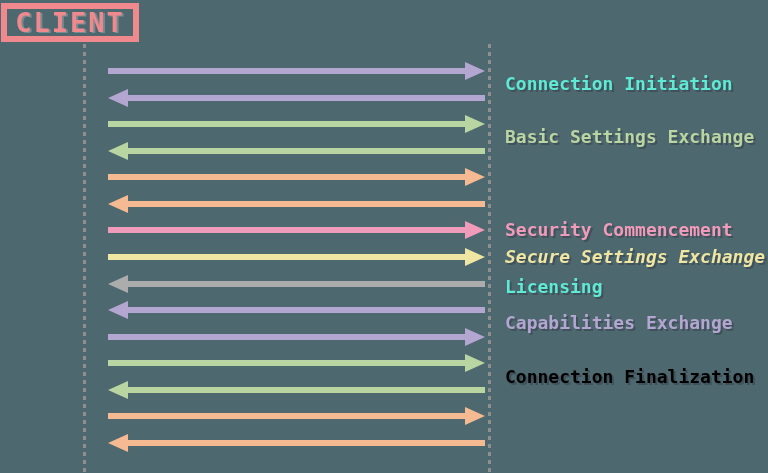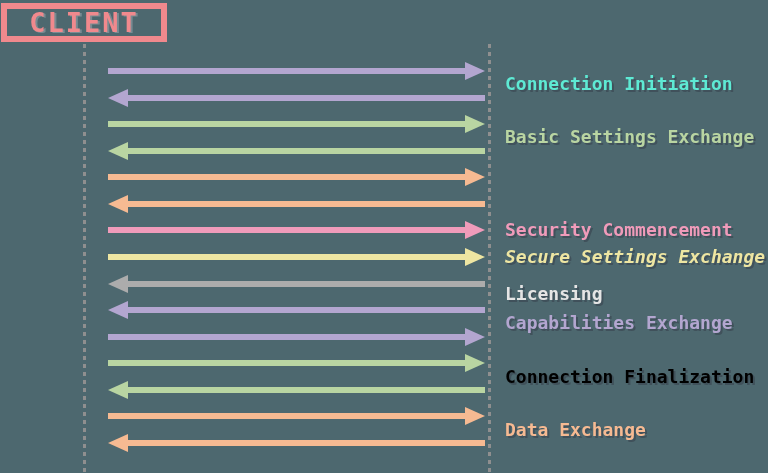--- a/index.html
+++ b/index.html
@@ -33,21 +33,21 @@
     position:absolute;left:505px;transform:translateY(-50%);
     font-weight:bold;font-size:18px;line-height:1;white-space:nowrap;
     text-shadow:2px 2px 0 rgba(40,40,55,0.35);
   }
 </style>
 </head>
 <body style="background: rgb(77, 104, 111);">
 
 <div id="stage">
 
-  <div class="actor-box" id="client-box" style="left: 1px; top: 3px; width: 166px; height: 39px; border: 6px solid rgb(240, 137, 141); color: rgb(240, 137, 141);">
+  <div class="actor-box" id="client-box" style="left: 1px; top: 3px; width: 138px; height: 39px; border: 6px solid rgb(240, 137, 141); color: rgb(240, 137, 141);">
     <span>CLIENT</span>
   </div>
 
 
   <div class="lifeline" id="client-lifeline" style="left: 83px; background: repeating-linear-gradient(rgb(143, 143, 143) 0px, rgb(143, 143, 143) 4px, transparent 4px, transparent 8px);"></div>
 
   <div class="lifeline" id="server-lifeline" style="left: 488px; background: repeating-linear-gradient(rgb(143, 143, 143) 0px, rgb(143, 143, 143) 4px, transparent 4px, transparent 8px);"></div>
 
 <div class="arrow right" style="top: 62px;">
       <div class="body" style="background: rgb(179, 166, 208);"></div>
@@ -82,21 +82,21 @@
     <div class="phase-label" style="top: 230.42px; color: rgb(240, 155, 186);">Security Commencement</div>
     <div class="arrow right" style="top: 247.99px;">
       <div class="body" style="background: rgb(238, 230, 162);"></div>
       <div class="head" style="border-left-color: rgb(238, 230, 162);"></div>
     </div>
     <div class="phase-label" style="top: 256.99px; color: rgb(238, 230, 162); font-style: italic;">Secure Settings Exchange</div>
     <div class="arrow left" style="top: 274.56px;">
       <div class="head" style="border-right-color: rgb(172, 172, 172);"></div>
       <div class="body" style="background: rgb(172, 172, 172);"></div>
     </div>
-    <div class="phase-label" style="top: 294px; color: #e5e5e5; text-align: center;">Licensing</div>
+    <div class="phase-label" style="top: 287px; color: #5eead4; text-align: center;">Licensing</div>
     <div class="arrow left" style="top: 301.13px;">
       <div class="head" style="border-right-color: rgb(179, 166, 208);"></div>
       <div class="body" style="background: rgb(179, 166, 208);"></div>
     </div>
     <div class="arrow right" style="top: 327.7px;">
       <div class="body" style="background: rgb(179, 166, 208);"></div>
       <div class="head" style="border-left-color: rgb(179, 166, 208);"></div>
     </div>
     <div class="phase-label" style="top: 323.415px; color: rgb(179, 166, 208);">Capabilities Exchange</div>
     <div class="arrow right" style="top: 354.27px;">
@@ -109,14 +109,13 @@
     </div>
     <div class="phase-label" style="top: 376.555px; color: #000000;">Connection Finalization</div>
     <div class="arrow right" style="top: 407.41px;">
       <div class="body" style="background: rgb(246, 186, 146);"></div>
       <div class="head" style="border-left-color: rgb(246, 186, 146);"></div>
     </div>
     <div class="arrow left" style="top: 433.98px;">
       <div class="head" style="border-right-color: rgb(246, 186, 146);"></div>
       <div class="body" style="background: rgb(246, 186, 146);"></div>
     </div>
-    <div class="phase-label" style="top: 429.695px; color: rgb(246, 186, 146);">Data Exchange</div>
   </div>
 
 </body></html>

